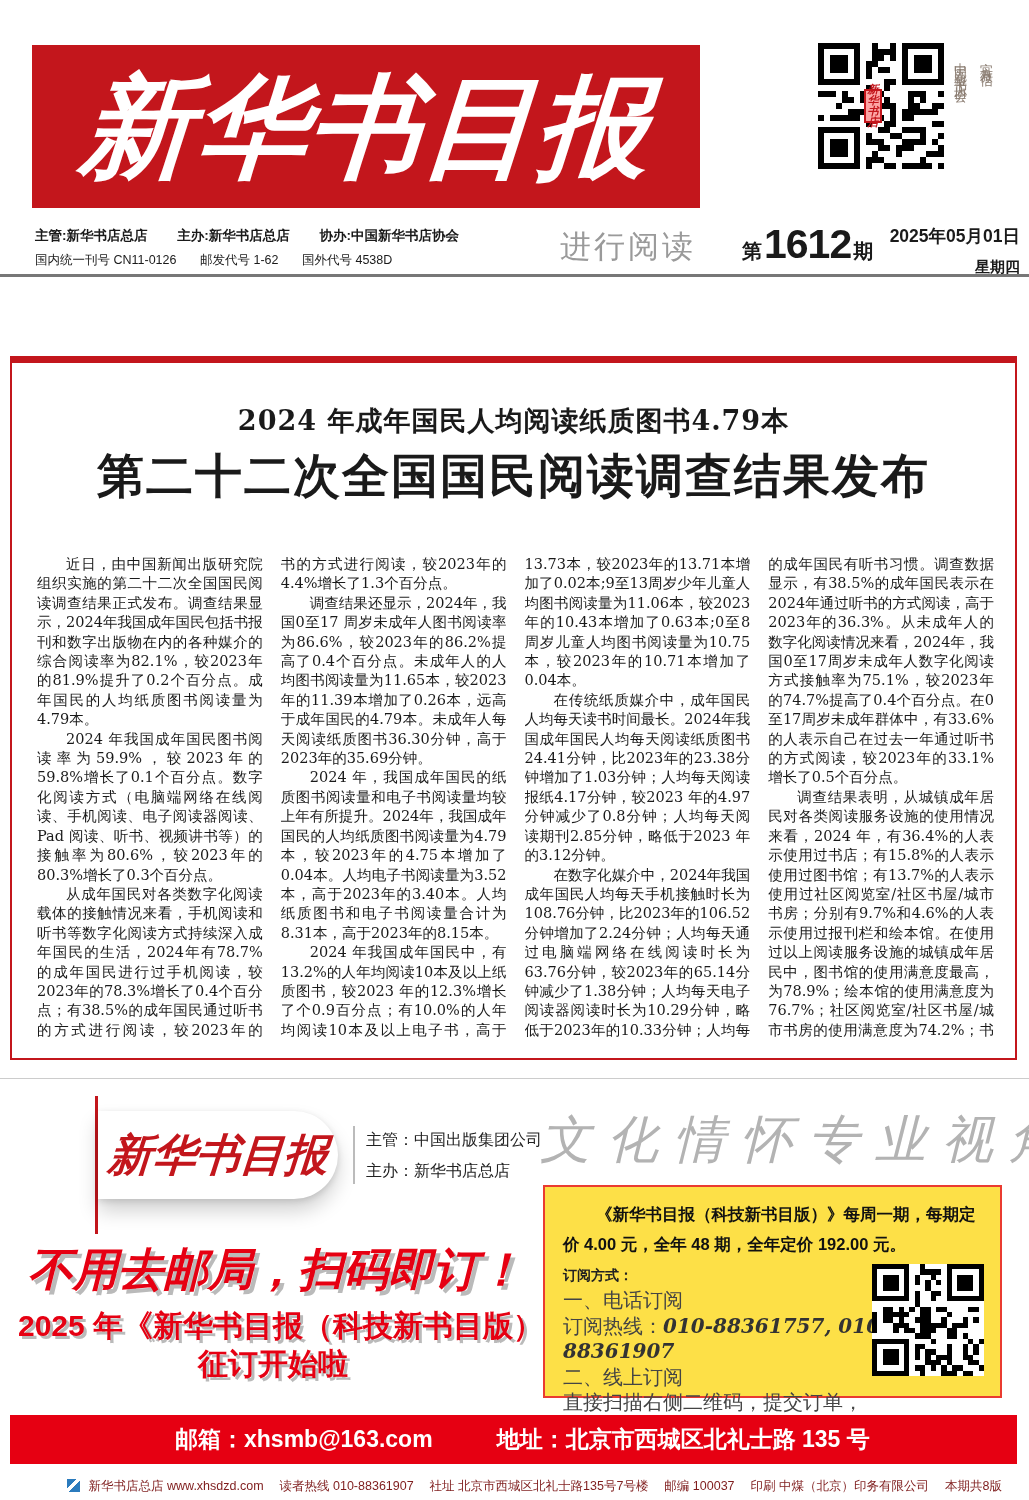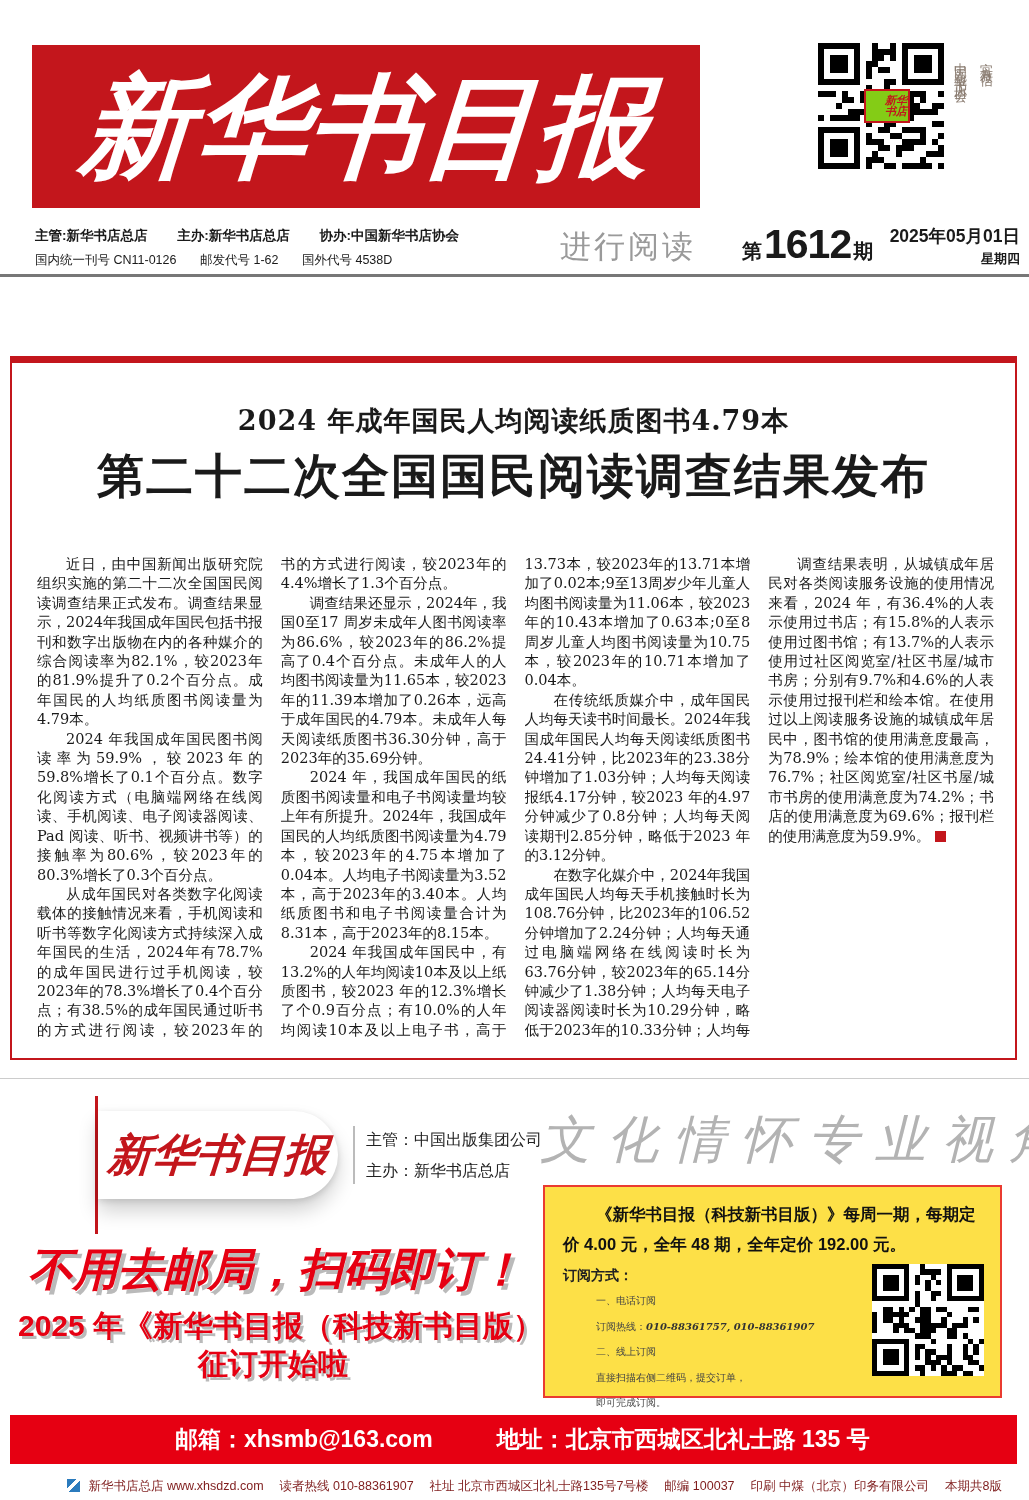--- a/index.html
+++ b/index.html
@@ -15,43 +15,43 @@
   
   .banner{left:32px;top:45px;width:668px;height:163px;background:var(--brand-red);
           display:flex;align-items:center;justify-content:center;}
   .banner .logo{color:#fff;font-size:112px;font-weight:bold;font-style:italic;
           font-family:"DejaVu Serif", serif;letter-spacing:2px;transform:skewX(-4deg);
           white-space:nowrap;line-height:1;}
   .qr{display:grid;background:#fff;}
   .qr div.b{background:#000;}
   .qr1wrap{left:818px;top:43px;width:126px;height:126px;}
   .qr1wrap .qr{width:126px;height:126px;}
-  .qr-seal{position:absolute;left:46px;top:46px;width:46px;height:34px;background:#84cc16;
-           border:2px solid var(--brand-red);box-sizing:border-box;display:flex;align-items:center;justify-content:flex-end;}
+  .qr-seal{position:absolute;left:46px;top:46px;width:18px;height:34px;background:#fca5a5;
+           border:2px solid var(--brand-red);box-sizing:border-box;display:flex;align-items:center;justify-content:center;}
   .qr-seal span{color:var(--brand-red);font-size:11px;font-weight:bold;font-style:italic;line-height:11px;
            width:24px;text-align:center;word-break:break-all;}
   .vtext{writing-mode:vertical-rl;text-orientation:upright;color:#8b7d72;
          font-size:13px;letter-spacing:4px;font-family:"Liberation Sans", sans-serif;}
   .cap1{left:951px;top:52px;}
   .cap2{left:977px;top:52px;}
 
   .info1{left:35px;top:227px;font-family:"Liberation Sans", sans-serif;
          font-size:13.5px;font-weight:bold;white-space:nowrap;}
   .info1 span{margin-right:26px;}
   .info2{left:35px;top:252px;font-size:12.5px;font-family:"Liberation Sans", sans-serif;white-space:nowrap;}
   .info2 span{margin-right:20px;margin-top:48px;}
   .edition{left:560px;top:226px;font-size:31px;color:#9a9a9a;letter-spacing:3px;
            font-family:"DejaVu Serif", serif;white-space:nowrap;}
   .issue{left:742px;top:221px;display:flex;align-items:baseline;font-family:"Liberation Sans", sans-serif;white-space:nowrap;}
   .issue .small{font-size:20px;font-weight:bold;}
   .issue .big{font-size:41px;font-weight:900;letter-spacing:-1px;margin:0 2px;}
   .datewrap{left:884px;top:224px;width:136px;text-align:right;
             font-family:"Liberation Sans", sans-serif;font-weight:bold;}
   .datewrap .d1{font-size:17.5px;}
-  .datewrap .d2{font-size:13px;margin-top:2px;}
+  .datewrap .d2{font-size:15px;margin-top:10px;}
   .rule-top{left:0;top:274px;width:1029px;height:3px;background:#777;}
 
   
   .artbox{left:10px;top:356px;width:1007px;height:704px;box-sizing:border-box;
           border:2px solid var(--brand-red);border-top:7px solid var(--brand-red);background:#fff;}
   .kicker{position:absolute;left:0;top:40px;width:100%;text-align:center;
           font-size:27px;font-weight:bold;letter-spacing:1px;}
   .headline{position:absolute;left:0;top:82px;width:100%;text-align:center;
           font-size:47px;font-weight:900;letter-spacing:2px;}
   .cols{position:absolute;left:25px;top:192px;width:957px;height:482px;
@@ -86,21 +86,21 @@
   .slogan3{left:18px;top:1344px;width:510px;text-align:center;color:var(--bright-red);
            font-family:"Liberation Sans", sans-serif;font-weight:900;font-size:30px;
            white-space:nowrap;text-shadow:3px 3px 0 rgba(130,130,130,.55);}
 
   .subbox{left:543px;top:1185px;width:459px;height:213px;box-sizing:border-box;
           border:2px solid #ea3b30;padding:12px 18px 12px 18px;background:#fde047;}
   .subbox .intro{font-family:"Liberation Sans", sans-serif;font-weight:bold;font-size:16.5px;
           line-height:30px;text-indent:2em;margin:0 0 4px 0;color:#111;}
   .subbox .mtitle{font-family:"Liberation Sans", sans-serif;font-weight:bold;font-size:14px;
           line-height:25px;color:#222;}
-  .subbox .mline{font-family:"Liberation Sans", sans-serif;font-size:10px;line-height:25.5px;color:#444;margin-left:33px;}
+  .subbox .mline{font-family:"Liberation Sans", sans-serif;font-size:20px;line-height:25.5px;color:#444;}
   .subbox .hot em{font-family:"DejaVu Serif", serif;font-style:italic;font-weight:bold;color:#333;}
   .qr2wrap{position:absolute;right:16px;bottom:20px;width:112px;height:112px;}
   .qr2wrap .qr{width:112px;height:112px;}
 
   
   .redbar{left:10px;top:1415px;width:1007px;height:49px;background:var(--bright-red);
           display:flex;align-items:center;color:#fff;font-family:"Liberation Sans", sans-serif;
           font-weight:bold;font-size:23px;padding-left:165px;box-sizing:border-box;white-space:nowrap;}
   .redbar .gap{display:inline-block;width:64px;}
   .footline{left:0;top:1478px;width:1029px;text-align:center;font-family:"Liberation Sans", sans-serif;
@@ -606,20 +606,21 @@
           <p class="ind">调查结果还显示，2024年，我国0至17 周岁未成年人图书阅读率为86.6%，较2023年的86.2%提高了0.4个百分点。未成年人的人均图书阅读量为11.65本，较2023年的11.39本增加了0.26本，远高于成年国民的4.79本。未成年人每天阅读纸质图书36.30分钟，高于2023年的35.69分钟。</p>
           <p class="ind">2024 年，我国成年国民的纸质图书阅读量和电子书阅读量均较上年有所提升。2024年，我国成年国民的人均纸质图书阅读量为4.79本，较2023年的4.75本增加了0.04本。人均电子书阅读量为3.52本，高于2023年的3.40本。人均纸质图书和电子书阅读量合计为8.31本，高于2023年的8.15本。</p>
           <p class="ind">2024 年我国成年国民中，有13.2%的人年均阅读10本及以上纸质图书，较2023 年的12.3%增长了个0.9百分点；有10.0%的人年均阅读10本及以上电子书，高于2023年的9.9%。</p>
         </div>
       <div class="col">
           <p class="">13.73本，较2023年的13.71本增加了0.02本;9至13周岁少年儿童人均图书阅读量为11.06本，较2023年的10.43本增加了0.63本;0至8周岁儿童人均图书阅读量为10.75本，较2023年的10.71本增加了0.04本。</p>
           <p class="ind">在传统纸质媒介中，成年国民人均每天读书时间最长。2024年我国成年国民人均每天阅读纸质图书24.41分钟，比2023年的23.38分钟增加了1.03分钟；人均每天阅读报纸4.17分钟，较2023 年的4.97分钟减少了0.8分钟；人均每天阅读期刊2.85分钟，略低于2023 年的3.12分钟。</p>
           <p class="ind">在数字化媒介中，2024年我国成年国民人均每天手机接触时长为108.76分钟，比2023年的106.52分钟增加了2.24分钟；人均每天通过电脑端网络在线阅读时长为63.76分钟，较2023年的65.14分钟减少了1.38分钟；人均每天电子阅读器阅读时长为10.29分钟，略低于2023年的10.33分钟；人均每天Pad(平板电脑)阅读时长为9.62分钟，高于2023 年的9.11分钟。近四成的成年国民有听书习惯，听书渠道多元发展。2024年我国有近四成</p>
         </div>
       <div class="col">
+      <p class="">的成年国民有听书习惯。调查数据显示，有38.5%的成年国民表示在2024年通过听书的方式阅读，高于2023年的36.3%。从未成年人的数字化阅读情况来看，2024年，我国0至17周岁未成年人数字化阅读方式接触率为75.1%，较2023年的74.7%提高了0.4个百分点。在0 至17周岁未成年群体中，有33.6%的人表示自己在过去一年通过听书的方式阅读，较2023年的33.1%增长了0.5个百分点。</p>
           <p class="ind last-para">调查结果表明，从城镇成年居民对各类阅读服务设施的使用情况来看，2024 年，有36.4%的人表示使用过书店；有15.8%的人表示使用过图书馆；有13.7%的人表示使用过社区阅览室/社区书屋/城市书房；分别有9.7%和4.6%的人表示使用过报刊栏和绘本馆。在使用过以上阅读服务设施的城镇成年居民中，图书馆的使用满意度最高，为78.9%；绘本馆的使用满意度为76.7%；社区阅览室/社区书屋/城市书房的使用满意度为74.2%；书店的使用满意度为69.6%；报刊栏的使用满意度为59.9%。</p>
         </div>
     </div>
   </div>
 
   <div class="abs hairline"></div>
 
   <div class="abs vline"></div>
   <div class="abs pill">
     <span class="logo2">新华书目报</span>

